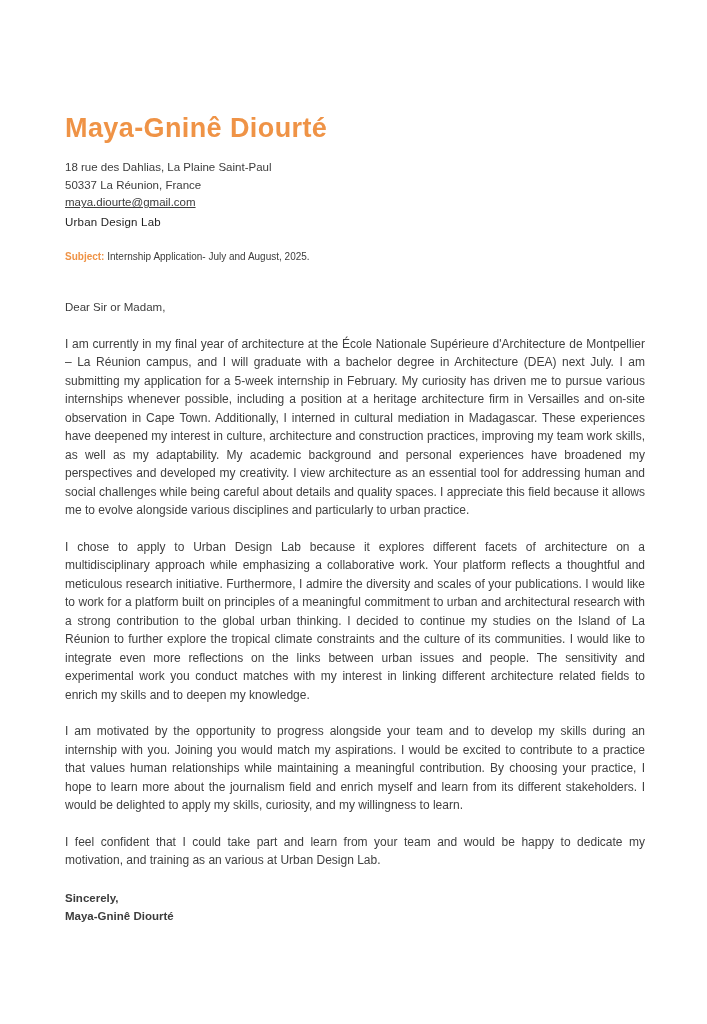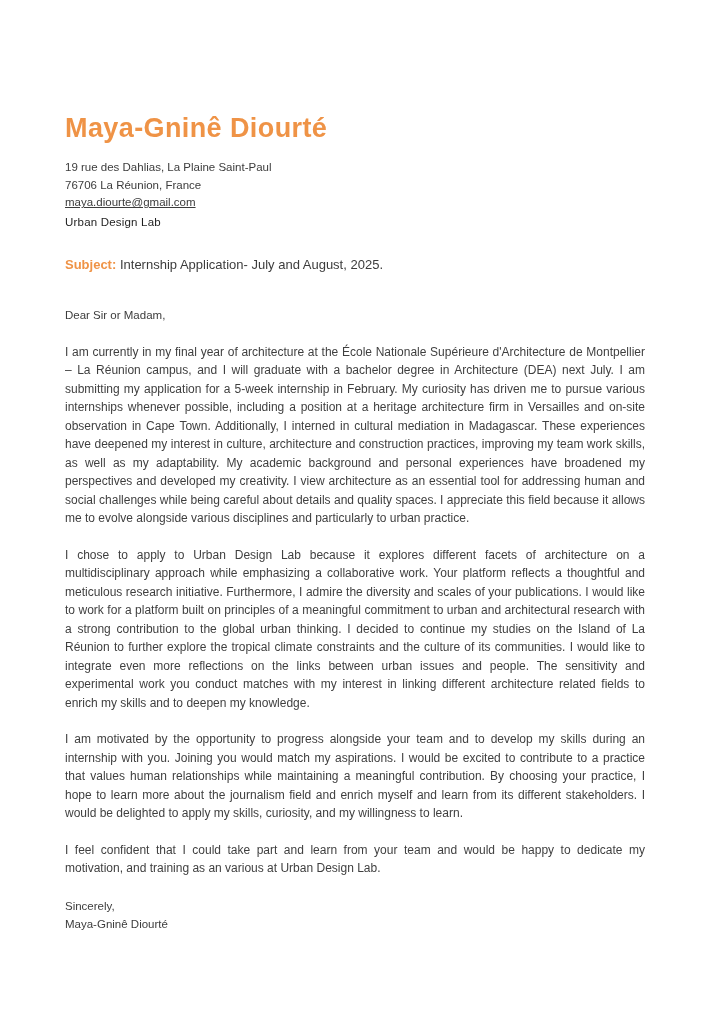--- a/index.html
+++ b/index.html
@@ -39,22 +39,22 @@
   }
   .recipient-line {
     margin-top: 4px;
     text-align: left;
     font-size: 11.5px;
     font-weight: normal;
     color: #1e1e1e;
     letter-spacing: 0.2px;
   }
   .subject-line {
-    margin-top: 28px;
-    font-size: 13px;
+    margin-top: 20px;
+    font-size: 10px;
     line-height: 18.5px;
     color: #3c3c3c;
   }
   .subject-label {
     color: #EF9346;
     font-weight: bold;
   }
   .salutation {
     margin-top: 32px;
     font-size: 11.5px;
@@ -67,32 +67,32 @@
     line-height: 18.5px;
     color: #3f3f3f;
     text-align: justify;
   }
   .closing-block {
     margin-top: 19px;
     font-size: 11.5px;
     line-height: 18.5px;
     color: #3c3c3c;
   }
-  .closing-line { display: block; }
+  .closing-line { display: block; font-weight: bold; }
 </style>
 </head>
 <body>
 
 <div class="page">
 
   <h1 class="name-heading">Maya-Gninê Diourté</h1>
 
   <div class="contact-block">
-    <span class="contact-line">19 rue des Dahlias, La Plaine Saint-Paul</span>
-    <span class="contact-line">76706 La Réunion, France</span>
+    <span class="contact-line">18 rue des Dahlias, La Plaine Saint-Paul</span>
+    <span class="contact-line">50337 La Réunion, France</span>
     <span class="contact-line">
       <a class="email-link">maya.diourte@gmail.com</a>
     </span>
   </div>
 
   <div class="recipient-line">Urban  Design Lab</div>
 
   <div class="subject-line">
     <span class="subject-label">Subject:</span>
     <span>Internship Application- July and August, 2025.</span>

